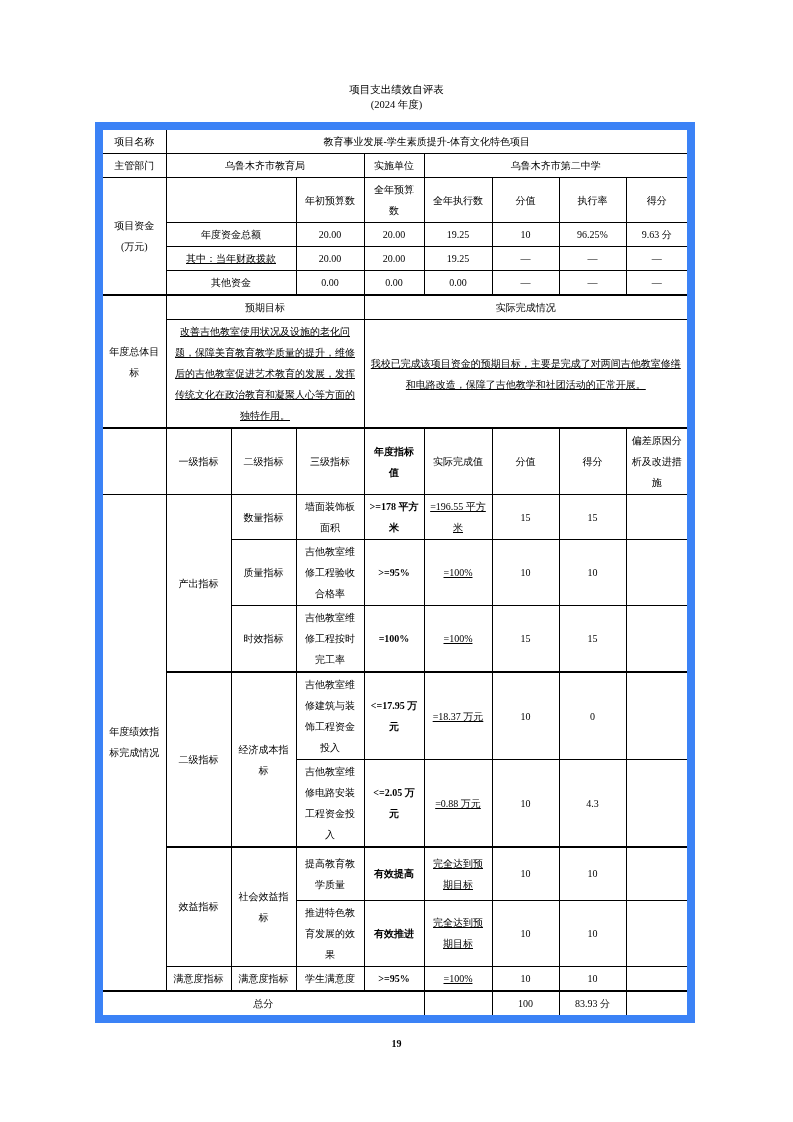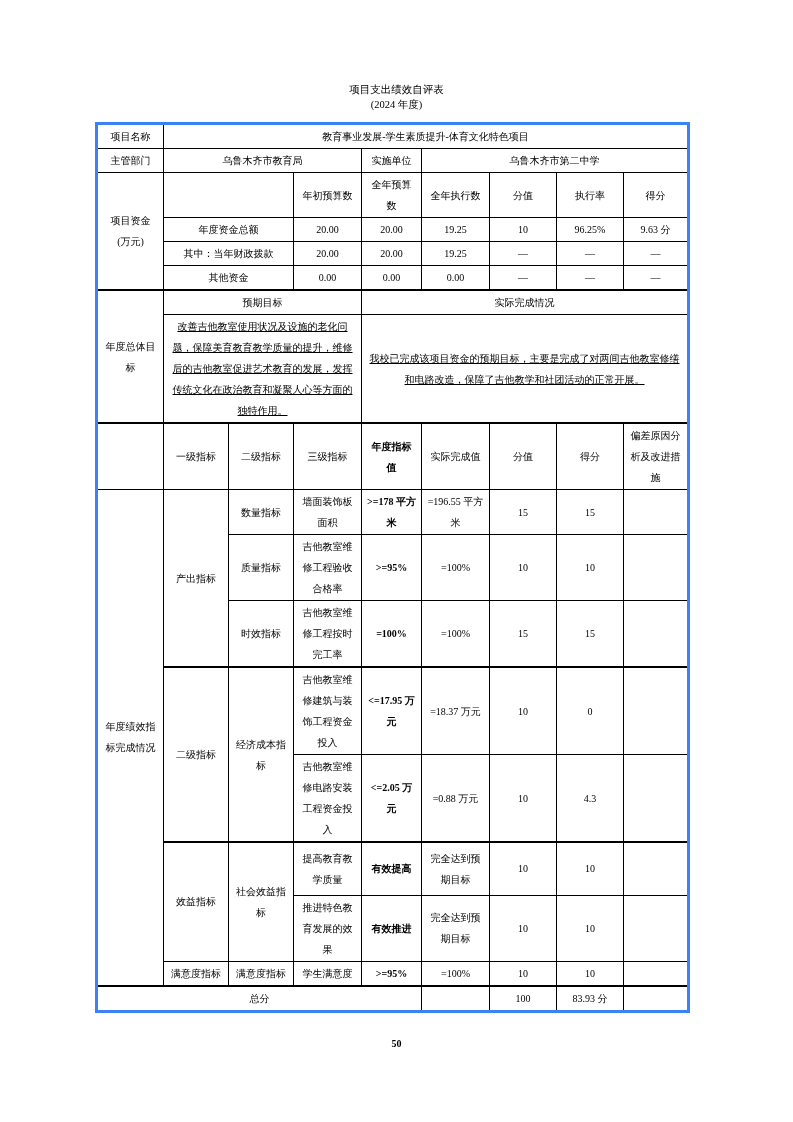--- a/index.html
+++ b/index.html
@@ -10,32 +10,32 @@
   }
   .doc-title{
     text-align:center;padding-top:84px;font-size:10.5px;line-height:12px;
   }
   .doc-subtitle{
     text-align:center;margin-top:3px;font-size:10.5px;line-height:12px;
   }
   table.perf{
     border-collapse:collapse;table-layout:fixed;
     width:592px;margin:11px 0 0 95px;
-    border:3px solid #3b82f6;
+    border:8px solid #3b82f6;
   }
   table.perf td{
     border:1px solid #000;
     font-size:10px;line-height:21px;
     text-align:center;vertical-align:middle;
     padding:1px 5px;overflow:hidden;word-break:break-all;
   }
   tr.thick td{border-top-width:2px;margin-left:21px;}
   td.small{font-size:9px;font-weight:bold;}
   td.tight{padding:1px 1px;}
-  td.pad4{padding:1px 4px;}
+  td.pad4{padding:1px 4px;text-decoration:underline;}
   td.goaltext{
     font-size:9px;text-align:justify;vertical-align:middle;
     padding:2px 5px;line-height:21px;text-decoration:underline;
   }
   td.blank{padding:0;}
   .two-line span{display:block;line-height:21px;}
   .footer-page{
     position:absolute;left:0;width:100%;top:1038px;
     text-align:center;font-size:10px;font-weight:600;
   }
@@ -216,15 +216,15 @@
     <tr class="thick" style="height:23px">
       <td colspan="5">总分</td>
       <td class="blank"></td>
       <td>100</td>
       <td>83.93 分</td>
       <td class="blank"></td>
     </tr>
   </tbody>
     </table>
 
-  <div class="footer-page">50</div>
+  <div class="footer-page">19</div>
 
 </div>
 
 </body></html>

